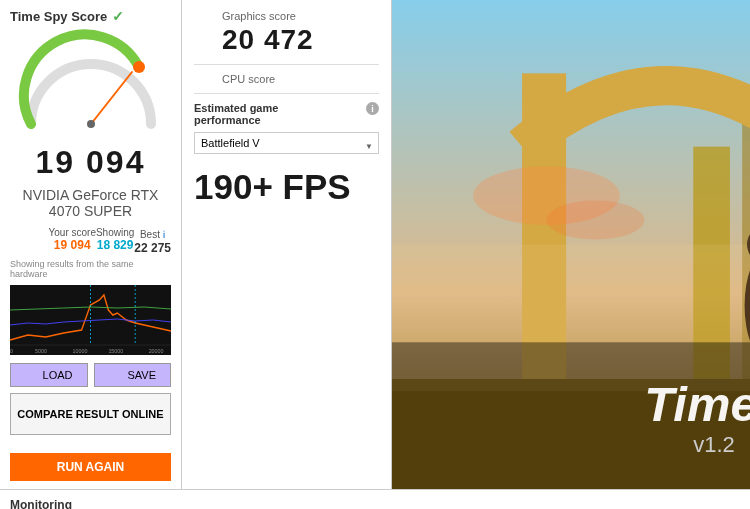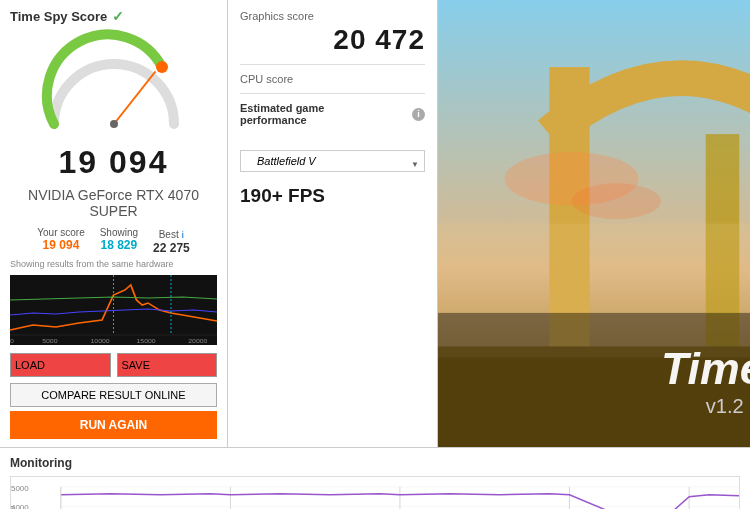--- a/index.html
+++ b/index.html
@@ -4,70 +4,70 @@
   <style>
     * { box-sizing: border-box; margin: 0; padding: 0; }
     body { font-family: Arial, sans-serif; background: #e8e8e8; width: 750px; font-size: 12px; color: #333; }
 
     .main-container { background: #fff; width: 750px; }
 
     
     .top-section { display: flex; background: #fff; border-bottom: 1px solid #ccc; }
 
     
-    .left-panel { width: 228px; padding: 8px 10px; border-right: 1px solid #ccc; flex-shrink: 0; }
+    .left-panel { width: 182px; padding: 8px 10px; border-right: 1px solid #ccc; flex-shrink: 0; }
     .left-panel-title { display: flex; align-items: center; gap: 5px; font-weight: bold; font-size: 13px; margin-bottom: 4px; }
     .check-icon { color: #4CAF50; font-size: 14px; }
 
     .gauge-container { position: relative; width: 160px; height: 110px; margin: 5px auto; }
     .gauge-svg { width: 100%; height: 100%; }
 
     .score-display { text-align: center; margin-bottom: 6px; }
     .score-main { font-size: 32px; font-weight: bold; color: #1a1a1a; letter-spacing: 2px; }
 
     .gpu-name { text-align: center; font-size: 14px; color: #555; margin-bottom: 8px; }
 
-    .scores-row { display: flex; justify-content: center; margin-bottom: 4px; gap: 15px; }
+    .scores-row { display: flex; justify-content: flex-end; margin-bottom: 4px; }
     .score-item { text-align: center; }
     .score-label { font-size: 10px; color: #555; }
     .score-value { font-size: 12px; font-weight: bold; }
     .score-value.yours { color: #ff6600; }
     .score-value.average { color: #00aacc; }
     .score-value.best { color: #333; }
 
     .showing-text { font-size: 9px; color: #888; margin-bottom: 6px; }
 
     
     .mini-chart { background: #111; height: 70px; margin-bottom: 8px; position: relative; overflow: hidden; }
     .mini-chart svg { width: 100%; height: 100%; }
 
     .buttons-row { display: flex; gap: 6px; margin-bottom: 6px; }
-    .btn { flex: 1; padding: 5px 4px; border: 1px solid #999; background: #ef4444; font-size: 11px; cursor: pointer; text-align: left; }
-
-    .compare-btn { width: 100%; padding: 5px 0; border: 1px solid #aaa; background: #f5f5f5; font-size: 11px; cursor: pointer; text-align: center; margin-bottom: 4px; }
+    .btn { flex: 1; padding: 5px 14px; border: 1px solid #999; background: #c4b5fd; font-size: 11px; cursor: pointer; text-align: right; }
+
+    .compare-btn { width: 100%; padding: 14px 0; border: 1px solid #aaa; background: #f5f5f5; font-size: 11px; cursor: pointer; text-align: center; margin-bottom: 18px; font-weight: bold; }
 
     .run-again-btn { width: 100%; padding: 7px 0; background: #ff6600; color: #fff; border: none; font-size: 12px; font-weight: bold; cursor: pointer; text-align: center; }
 
     
     .middle-panel { width: 210px; padding: 10px 12px; border-right: 1px solid #ccc; flex-shrink: 0; }
 
-    .score-section { margin-bottom: 8px; }
+    .score-section { margin-bottom: 8px; margin-left: 28px; }
     .score-section-label { font-size: 11px; color: #666; margin-bottom: 2px; }
-    .score-section-value { font-size: 28px; font-weight: bold; color: #1a1a1a; letter-spacing: 1px; text-align: right; }
+    .score-section-value { font-size: 28px; font-weight: bold; color: #1a1a1a; letter-spacing: 1px; }
 
     .divider { border: none; border-top: 1px solid #ddd; margin: 8px 0; }
 
-    .est-perf-title { font-size: 11px; font-weight: bold; margin-bottom: 24px; display: flex; align-items: center; gap: 20px; }
+    .est-perf-title { font-size: 11px; font-weight: bold; margin-bottom: 6px; display: flex; gap: 20px; }
     .info-icon { width: 13px; height: 13px; background: #aaa; border-radius: 50%; color: #fff; display: inline-flex; align-items: center; justify-content: center; font-size: 9px; font-weight: bold; }
 
-    .dropdown { width: 100%; padding: 4px 16px; border: 1px solid #ccc; background: #fff; font-size: 11px; margin-bottom: 5px; cursor: pointer; appearance: none; -webkit-appearance: none; position: relative; font-style: italic; }
+    .dropdown { width: 100%; padding: 4px 6px; border: 1px solid #ccc; background: #fff; font-size: 11px; margin-bottom: 5px; cursor: pointer; appearance: none; -webkit-appearance: none; position: relative; }
     .dropdown-wrapper { position: relative; margin-bottom: 5px; }
     .dropdown-wrapper::after { content: '▼'; position: absolute; right: 6px; top: 50%; transform: translateY(-50%); font-size: 8px; color: #666; pointer-events: none; }
 
-    .fps-display { font-size: 19px; font-weight: bold; color: #1a1a1a; margin-top: 8px; }
+    .fps-display { font-size: 35px; font-weight: bold; color: #1a1a1a; margin-top: 8px; }
 
     
     .right-panel { flex: 1; position: relative; background: #1a1a2e; overflow: hidden; }
     .game-image { width: 100%; height: 100%; display: flex; align-items: center; justify-content: center; position: relative; }
 
     
     .monitoring-section { padding: 8px 10px; border-bottom: 1px solid #ccc; }
     .monitoring-title { font-size: 12px; font-weight: bold; margin-bottom: 6px; }
     .monitoring-chart { background: #fff; height: 130px; border: 1px solid #ddd; position: relative; overflow: hidden; }
     .monitoring-chart svg { width: 100%; height: 100%; }

